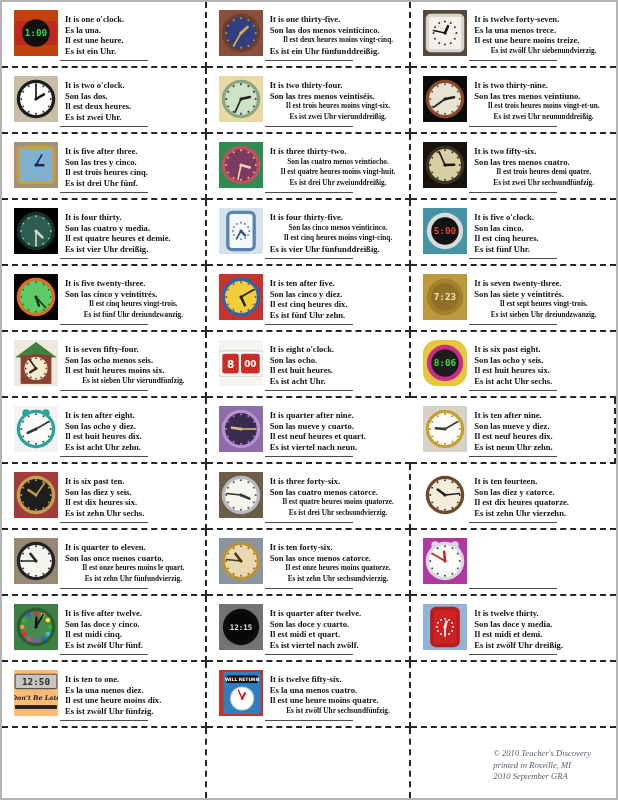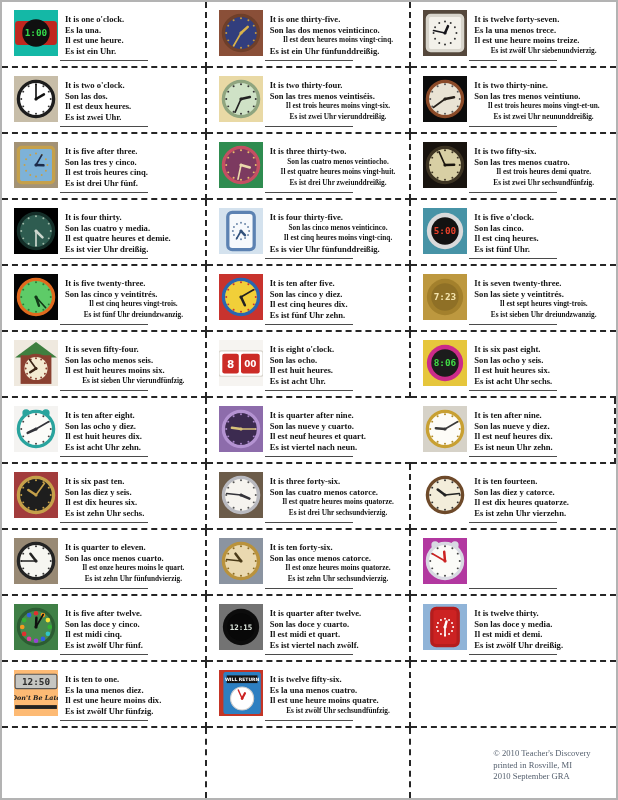--- a/index.html
+++ b/index.html
@@ -47,36 +47,37 @@
   .line.sm{font-size:7.3px;text-align:center;}
   .answer-line{
     position:absolute;
     left:58px;bottom:5px;
     width:88px;
     border-top:1.7px solid #4a4a4a;
   }
   .footer-cell{
     display:block;
     padding:20px 5px 0 82px;
+    font-style:italic;
   }
   .footer-line{
     font-weight:400;
     font-size:8.6px;
     line-height:11.5px;
     color:#56616f;
   }
 </style>
 </head>
 <body>
 
 <div id="page">
   <div id="grid">
 
     <div class="cell card br bb">
-    <div class="clock-img" style="background: #14b8a6; text-align: center;">
+    <div class="clock-img" style="background: #c2410c; text-align: center;">
           <svg viewBox="0 0 40 40">
             <rect x="1" y="9" width="38" height="22" rx="3" fill="#c0271f"></rect>
             <circle cx="20" cy="20" r="12.5" fill="#101010"></circle>
             <text x="20" y="23" text-anchor="middle" font-family="'DejaVu Sans Mono',monospace" font-size="8.5" font-weight="bold" fill="#35d94a">1:00</text>
           </svg>
         </div>
     <div class="text">
       <div class="line">It is one o'clock.</div>
       <div class="line">Es la una.</div>
       <div class="line">Il est une heure.</div>
@@ -507,21 +508,21 @@
         </div>
     <div class="text">
       <div class="line">It is eight o'clock.</div>
       <div class="line">Son las ocho.</div>
       <div class="line">Il est huit heures.</div>
       <div class="line">Es ist acht Uhr.</div>
     </div>
     <div class="answer-line"></div>
   </div>
       <div class="cell card bb">
-    <div class="clock-img" style="background: rgb(230, 198, 60);">
+    <div class="clock-img" style="background: rgb(230, 198, 60); border-radius: 14px;">
           <svg viewBox="0 0 40 40">
             <circle cx="20" cy="20" r="16.5" fill="#cb2b8a"></circle>
             <circle cx="20" cy="20" r="12.5" fill="#1c1c1c"></circle>
             <text x="20" y="23" text-anchor="middle" font-family="'DejaVu Sans Mono',monospace" font-size="8.5" font-weight="bold" fill="#41da45">8:06</text>
           </svg>
         </div>
     <div class="text">
       <div class="line">It is six past eight.</div>
       <div class="line">Son las ocho y seis.</div>
       <div class="line">Il est huit heures six.</div>

